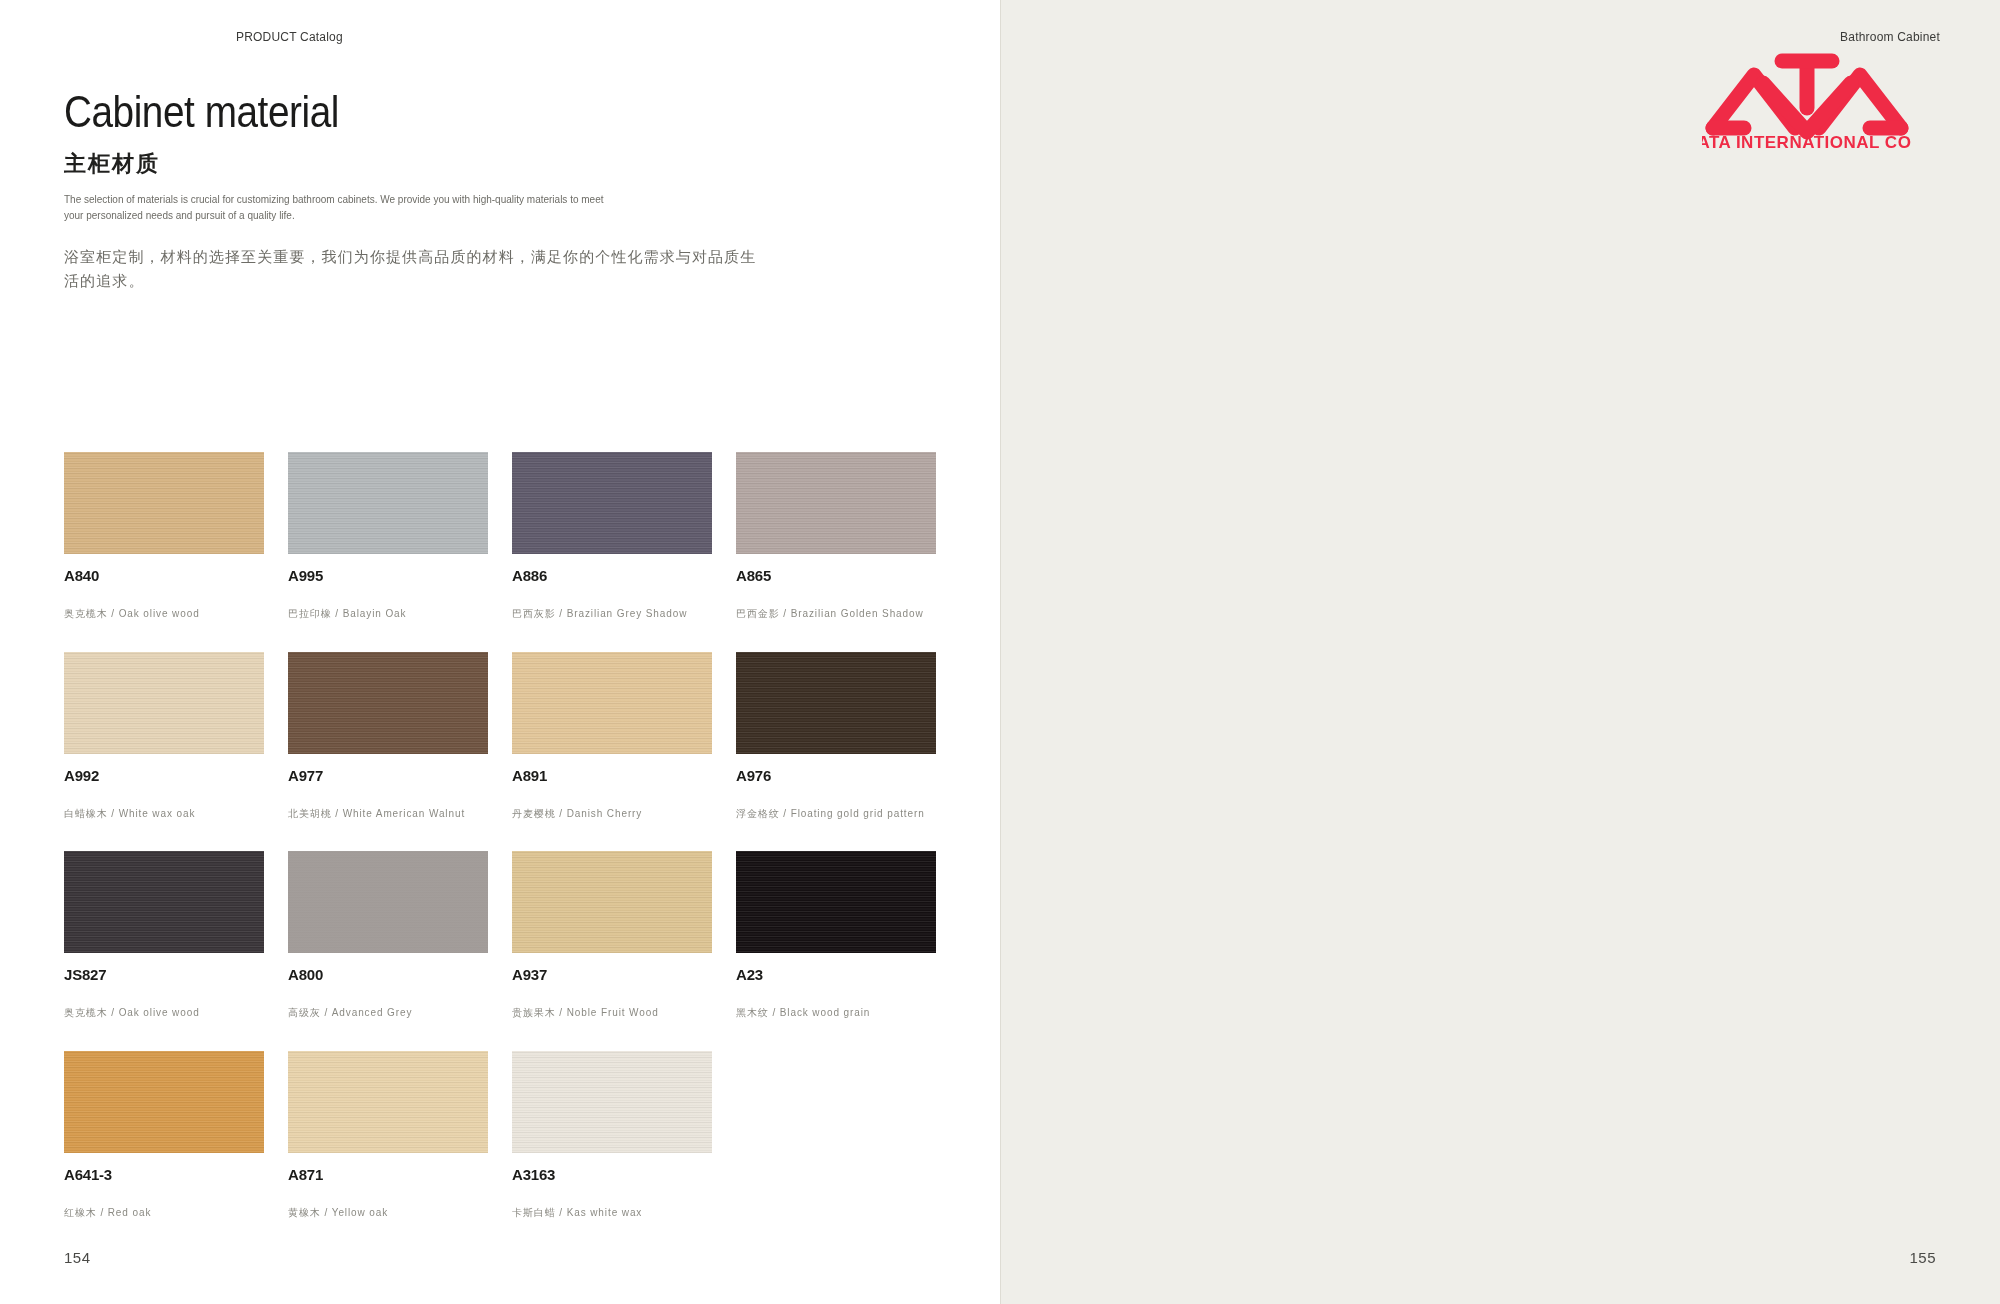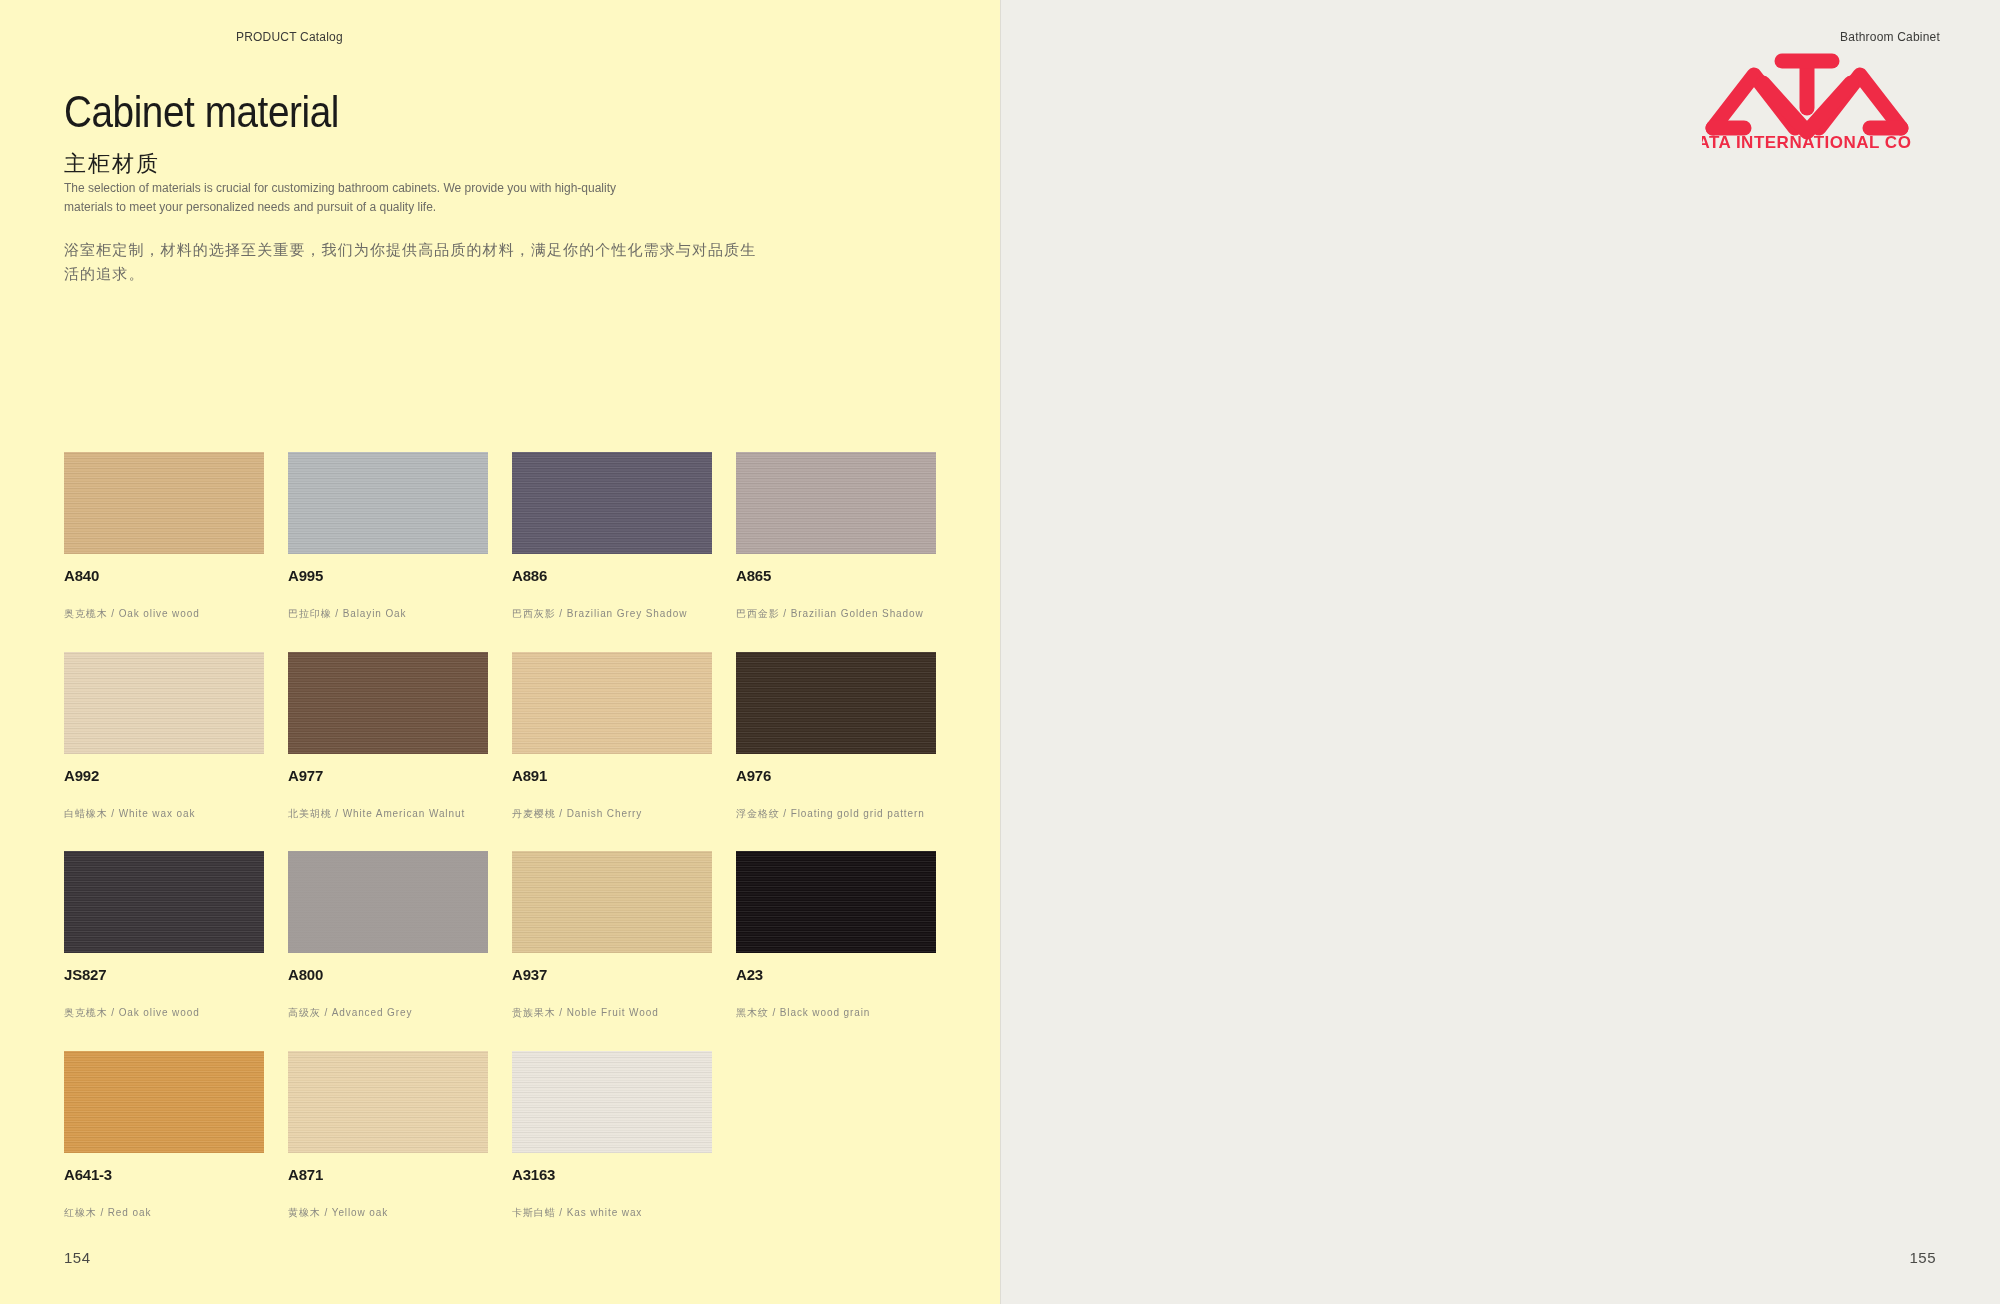--- a/index.html
+++ b/index.html
@@ -28,21 +28,21 @@
     height: 1304px;
     background: #dedcd4;
   }
 
   .page {
     position: absolute;
     top: 0;
     width: 1000px;
     height: 1304px;
   }
-  .page.left  { left: 0;    background: #fef9c3; }
+  .page.left  { left: 0;    background: #ffffff; }
   .page.right { left: 1000px; background: #efeee9; }
 
   
   .runhead {
     position: absolute;
     font-size: 12px;
     letter-spacing: 0.2px;
     color: #3a3a38;
     font-family: "Liberation Sans", sans-serif;
   }
@@ -57,26 +57,27 @@
     color: #1b1b1a;
     letter-spacing: -0.5px;
     line-height: 1.05;
     font-family: "Liberation Sans", sans-serif;
     transform: scaleX(0.88);
     transform-origin: left center;
   }
   .title-cn {
     margin-top: 14px;
     font-size: 22px;
-    font-weight: 400;
+    font-weight: 700;
     color: #20201e;
     letter-spacing: 2px;
   }
   .desc-en {
-    font-size: 12px;
+    margin-top: 13px;
+    font-size: 10px;
     line-height: 1.55;
     color: #6d6c66;
     max-width: 560px;
   }
   .desc-cn {
     margin-top: 22px;
     font-size: 15px;
     line-height: 1.6;
     color: #6d6c66;
     letter-spacing: 1.1px;

